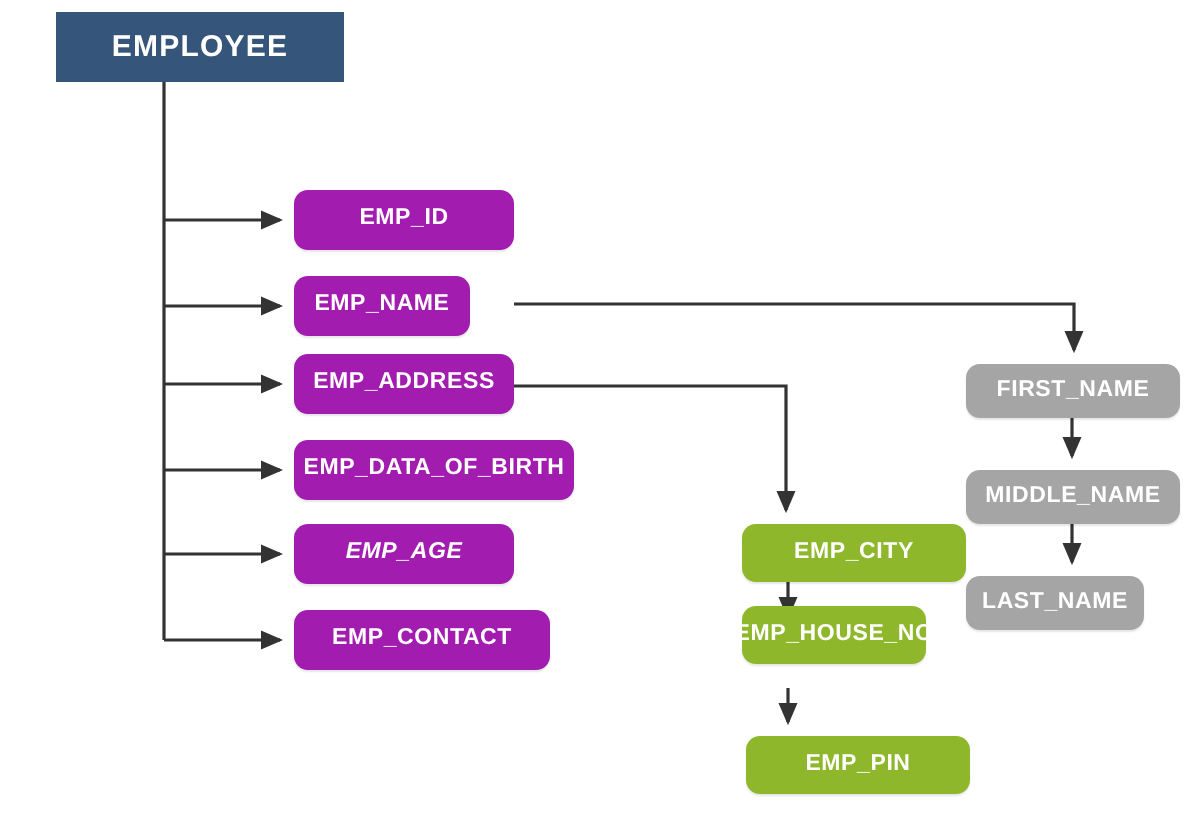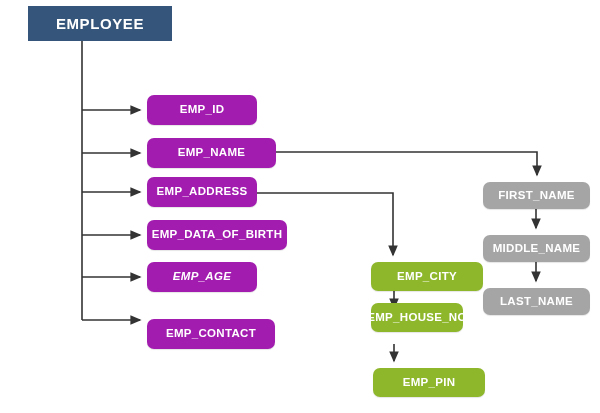--- a/index.html
+++ b/index.html
@@ -88,26 +88,26 @@
         <path d="M 394 291 L 394 308" fill="none" stroke="#333333" stroke-width="1.6" marker-end="url(#arrowhead)"></path>
         <path d="M 394 344 L 394 361" fill="none" stroke="#333333" stroke-width="1.6" marker-end="url(#arrowhead)"></path>
         <path d="M 536 209 L 536 228" fill="none" stroke="#333333" stroke-width="1.6" marker-end="url(#arrowhead)"></path>
         <path d="M 536 262 L 536 281" fill="none" stroke="#333333" stroke-width="1.6" marker-end="url(#arrowhead)"></path>
       </g>
   </svg>
 
   <div id="node-layer">
       <div class="node node-root" style="left: 28px; top: 6px; width: 144px; height: 35px;">EMPLOYEE</div>
       <div class="node node-attr" style="left: 147px; top: 95px; width: 110px; height: 30px;">EMP_ID</div>
-      <div class="node node-attr" style="left: 147px; top: 138px; width: 129px; height: 30px;">EMP_NAME</div>
+      <div class="node node-attr" style="left: 147px; top: 138px; width: 88px; height: 30px;">EMP_NAME</div>
       <div class="node node-attr" style="left: 147px; top: 177px; width: 110px; height: 30px;">EMP_ADDRESS</div>
       <div class="node node-attr" style="left: 147px; top: 220px; width: 140px; height: 30px;">EMP_DATA_OF_BIRTH</div>
       <div class="node node-attr" style="left: 147px; top: 262px; width: 110px; height: 30px; font-style: italic;">EMP_AGE</div>
-      <div class="node node-attr" style="left: 147px; top: 305px; width: 128px; height: 30px; margin-top: 14px;">EMP_CONTACT</div>
+      <div class="node node-attr" style="left: 147px; top: 305px; width: 128px; height: 30px;">EMP_CONTACT</div>
       <div class="node node-addr" style="left: 338px; top: 262px; width: 112px; height: 29px;">EMP_CITY</div>
       <div class="node node-addr" style="left: 338px; top: 303px; width: 92px; height: 29px;">EMP_HOUSE_NO</div>
       <div class="node node-addr" style="left: 340px; top: 368px; width: 112px; height: 29px;">EMP_PIN</div>
       <div class="node node-name" style="left: 483px; top: 182px; width: 107px; height: 27px;">FIRST_NAME</div>
       <div class="node node-name" style="left: 483px; top: 235px; width: 107px; height: 27px;">MIDDLE_NAME</div>
-      <div class="node node-name" style="left: 483px; top: 288px; width: 107px; height: 27px; text-align: right;">LAST_NAME</div>
+      <div class="node node-name" style="left: 483px; top: 288px; width: 89px; height: 27px; text-align: right;">LAST_NAME</div>
     </div>
 
 </div>
 
 </body></html>

